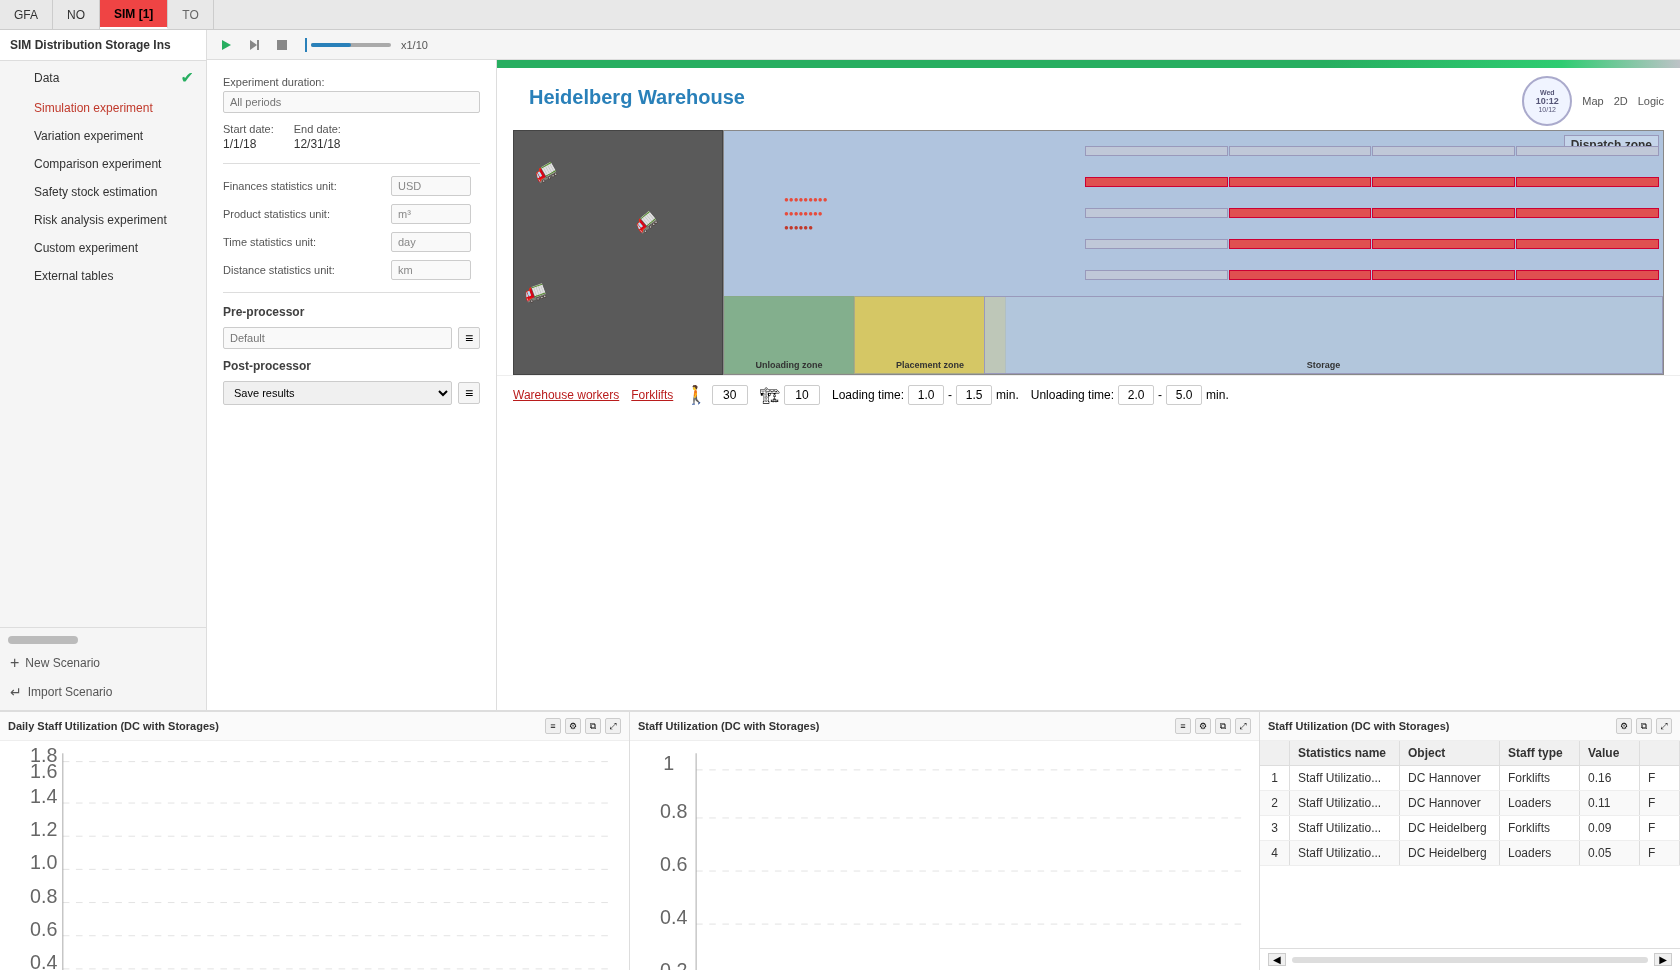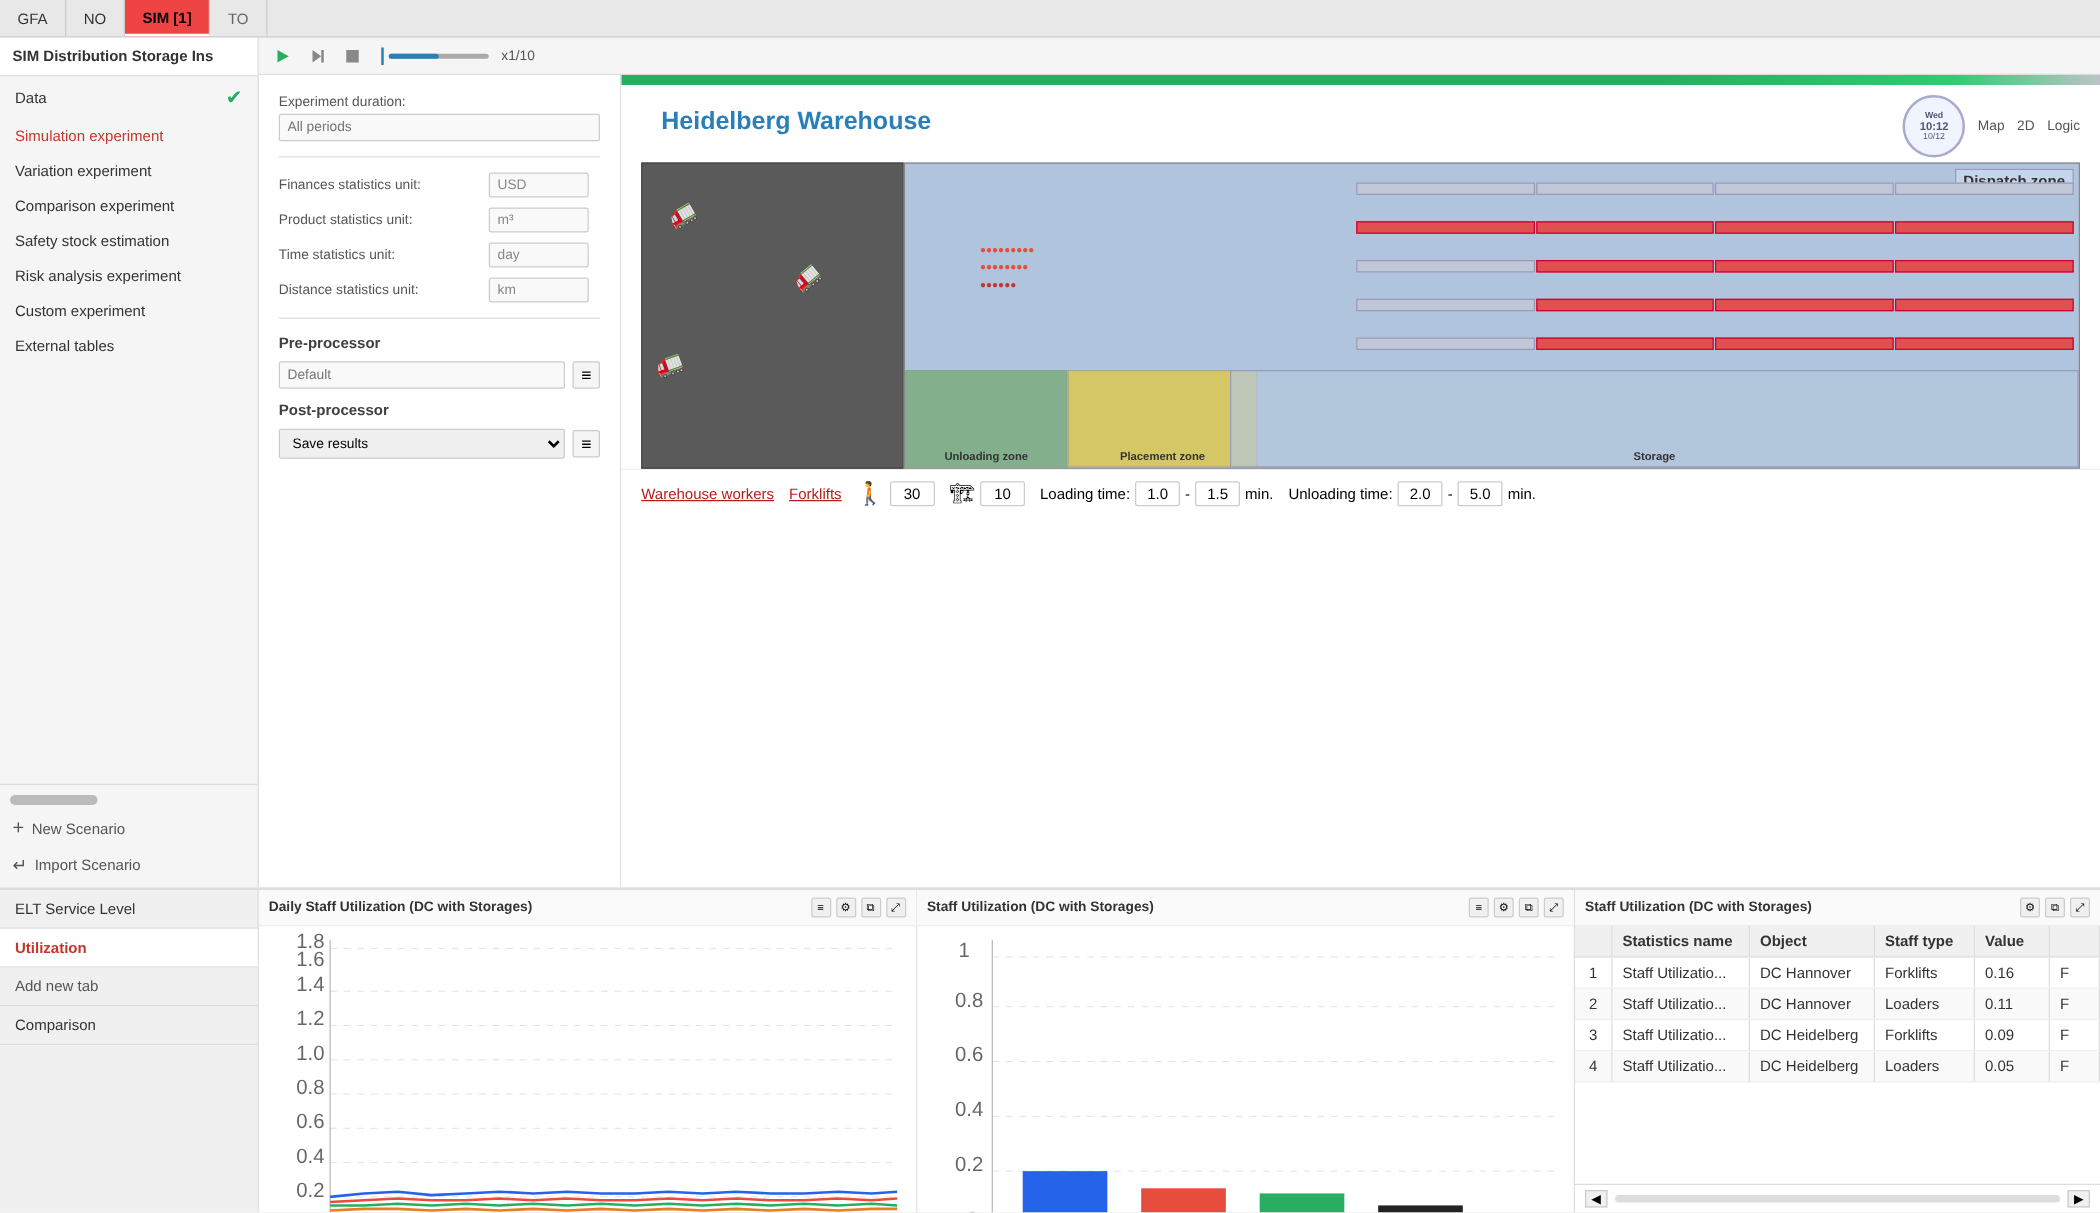--- a/index.html
+++ b/index.html
@@ -10,21 +10,21 @@
     .top-tab { padding: 0 14px; display: flex; align-items: center; cursor: pointer; border-right: 1px solid #ccc; font-size: 12px; color: #333; }
     .top-tab.active { background: #ef4444; border-bottom: 2px solid #fff; color: #000; font-weight: bold; }
     .top-tab.to { color: #666; }
 
     
     .main-area { display: flex; flex: 1; overflow: hidden; }
 
     
     .left-sidebar { width: 207px; background: #f5f5f5; border-right: 1px solid #ddd; display: flex; flex-direction: column; overflow: hidden; }
     .sidebar-item-header { padding: 8px 10px; font-size: 12px; font-weight: bold; color: #333; border-bottom: 1px solid #ddd; background: #fff; }
-    .sidebar-menu { flex: 1; overflow-y: auto; }
+    .sidebar-menu { flex: 1; overflow-y: auto; margin-left: 22px; }
 
     
     .sidebar-bottom { border-top: 1px solid #ddd; padding: 4px 0; }
     .sidebar-action { display: flex; align-items: center; padding: 6px 10px; cursor: pointer; color: #555; font-size: 12px; gap: 6px; }
 
     
     .center-content { flex: 1; display: flex; flex-direction: column; overflow: hidden; }
 
     
     .toolbar { height: 30px; background: #f5f5f5; border-bottom: 1px solid #ddd; display: flex; align-items: center; padding: 0 8px; gap: 6px; }
@@ -202,20 +202,30 @@
       <span class="toolbar-speed">x1/10</span>
     </div>
 
     <div class="experiment-panel">
 
       <div class="exp-form">
         <div class="form-row">
           <div class="form-label">Experiment duration:</div>
           <input class="form-input" placeholder="All periods" readonly="" style="">
         </div>
+        <div class="date-row">
+          <div class="date-group">
+            <label>Start date:</label>
+            <span>1/1/18</span>
+          </div>
+          <div class="date-group">
+            <label>End date:</label>
+            <span>12/31/18</span>
+          </div>
+        </div>
         <hr class="divider">
         <div class="stat-row">
           <span class="stat-label">Finances statistics unit:</span>
           <input class="stat-input" value="USD" readonly="" style="">
         </div>
         <div class="stat-row">
           <span class="stat-label">Product statistics unit:</span>
           <input class="stat-input" value="m³" readonly="" style="">
         </div>
         <div class="stat-row">
@@ -350,34 +360,20 @@
             </div>
           </div>
         </div>
       </div>
     </div>
   </div>
 </div>
 
 <div class="bottom-section">
 
-  <div class="bottom-left">
-    <div class="bottom-tab-item">
-      <span>ELT Service Level</span>
-    </div>
-    <div class="bottom-tab-item active">
-      <span>Utilization</span>
-    </div>
-    <div class="bottom-tab-item add">
-      <span>Add new tab</span>
-    </div>
-    <div class="bottom-tab-item">
-      <span>Comparison</span>
-    </div>
-  </div>
 
   <div class="charts-area">
 
     <div class="chart-panel">
       <div class="chart-header">
         <span class="chart-title">Daily Staff Utilization (DC with Storages)</span>
         <div class="chart-icons">
           <div class="chart-icon">≡</div>
           <div class="chart-icon">⚙</div>
           <div class="chart-icon">⧉</div>

